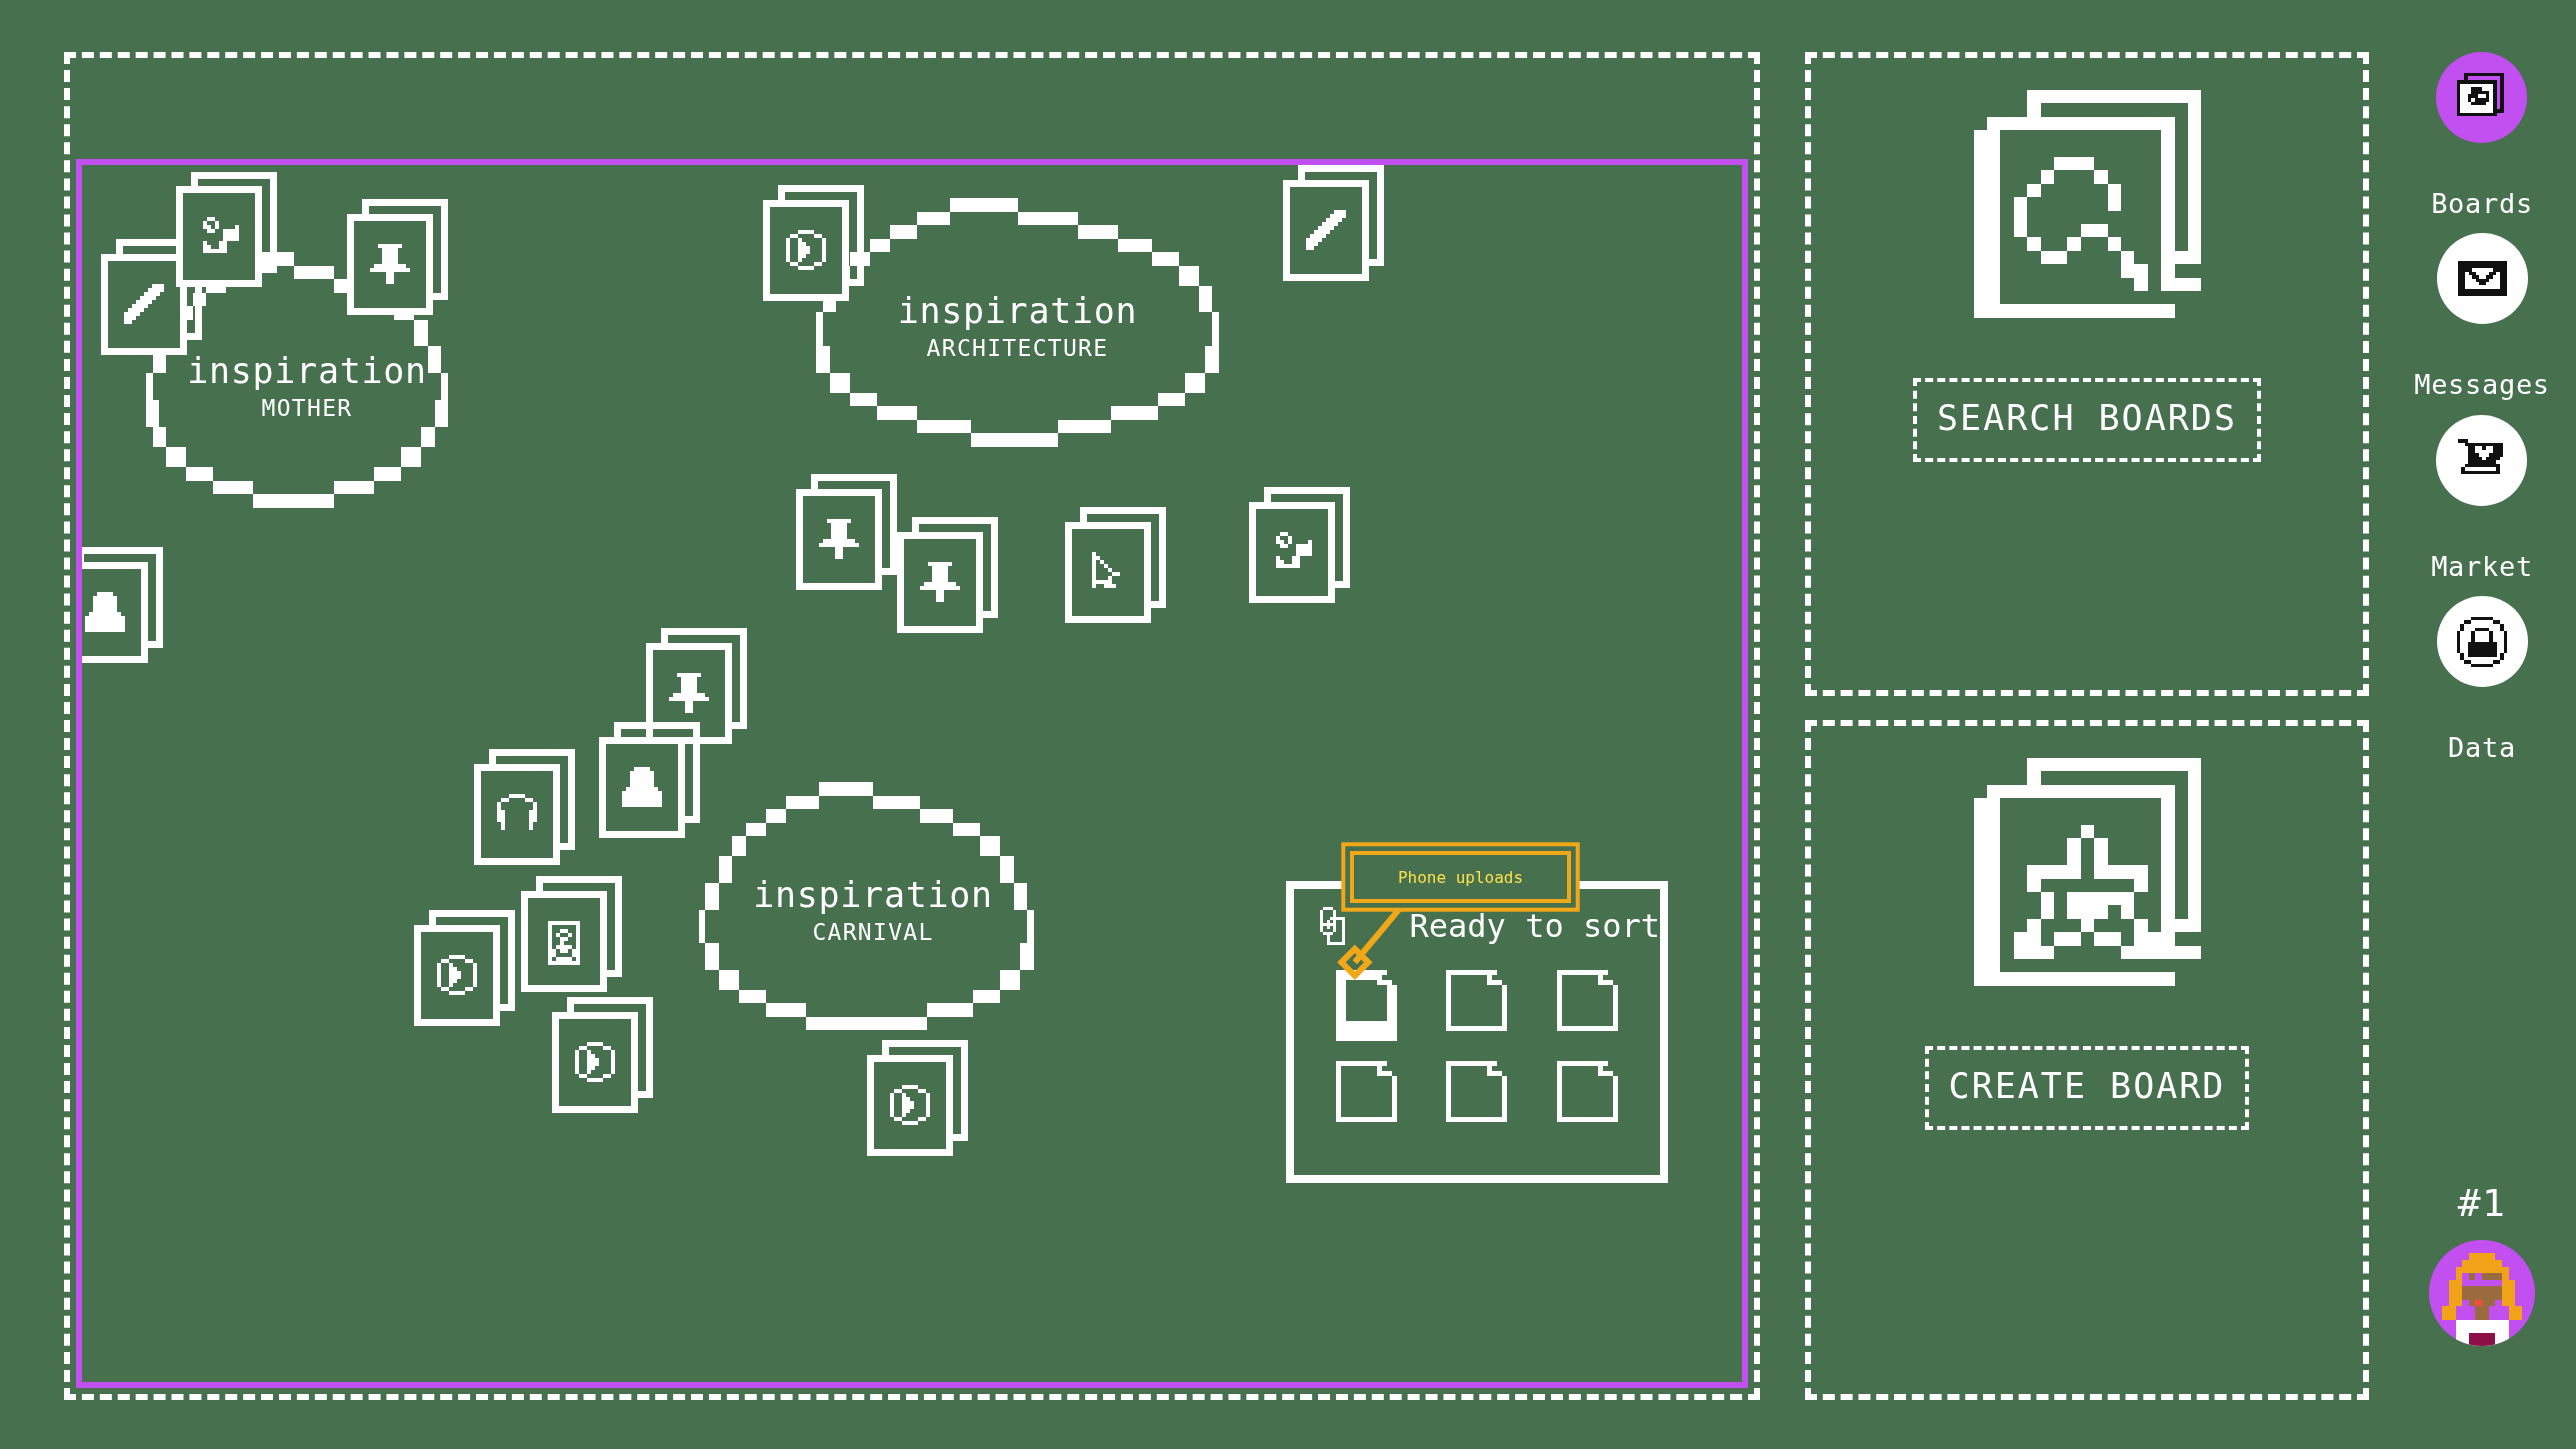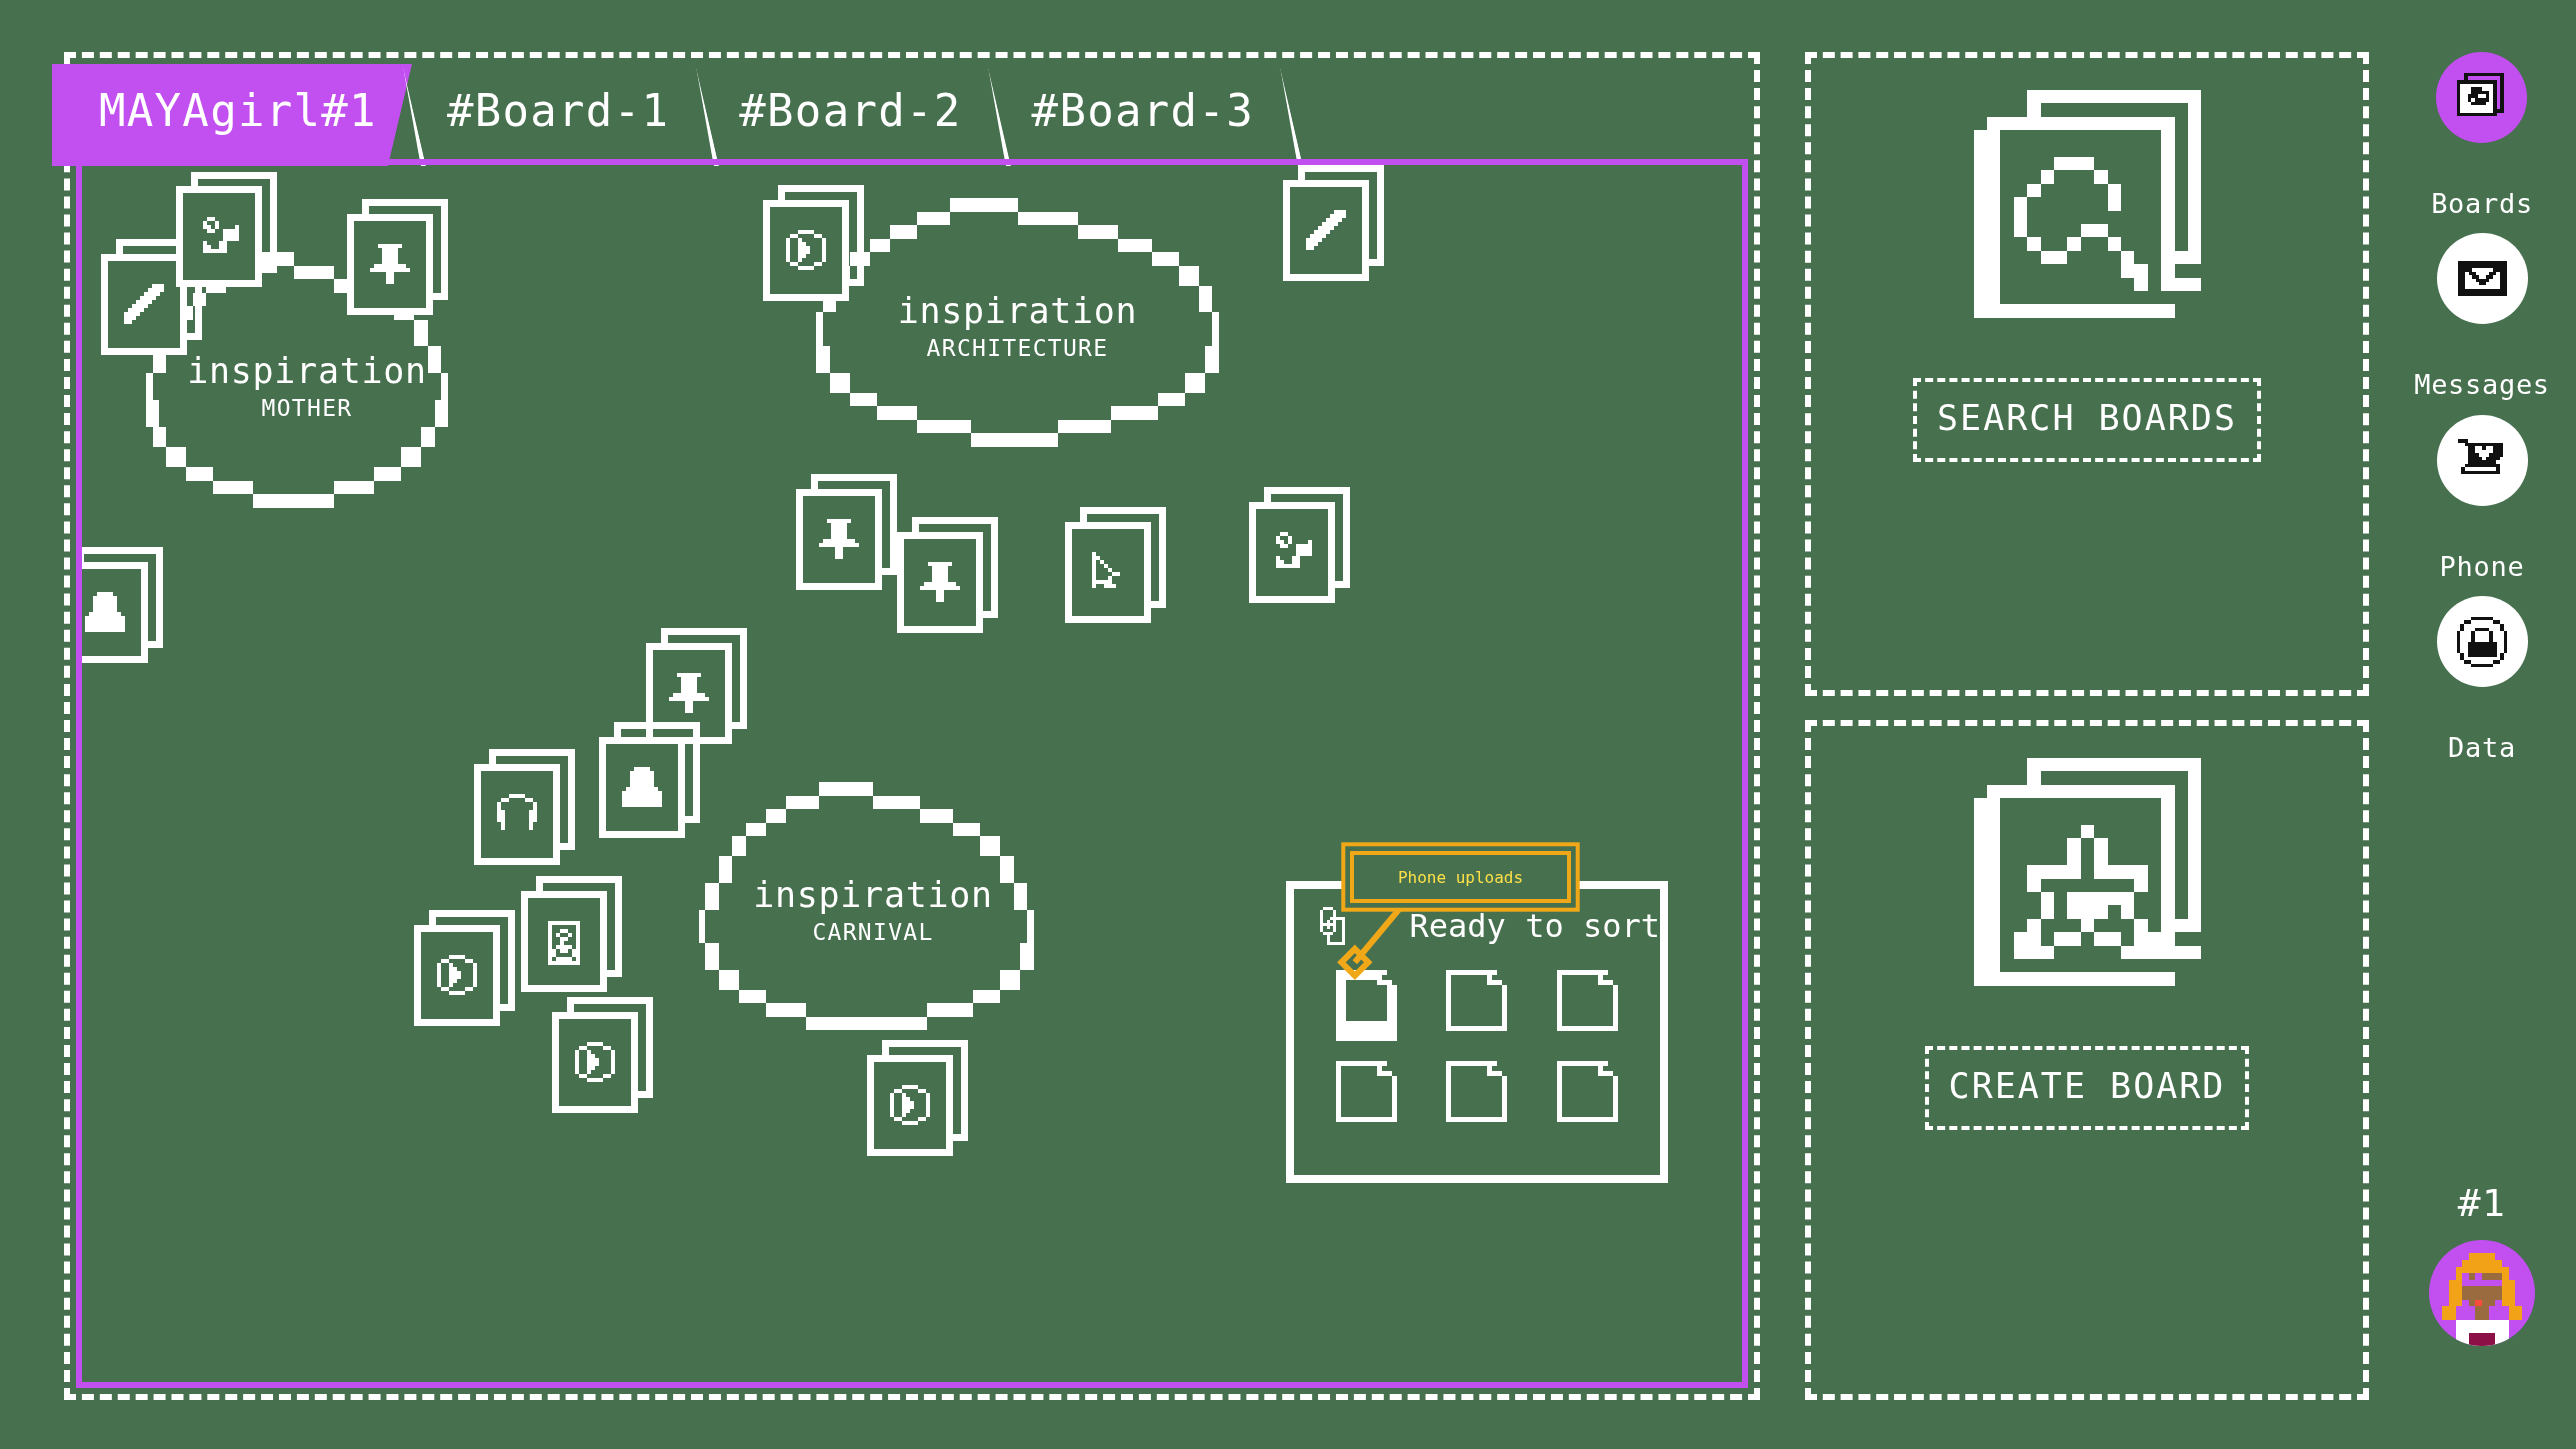--- a/index.html
+++ b/index.html
@@ -258,38 +258,20 @@
     display:flex; align-items:flex-end; justify-content:center;
   }
 </style>
 </head>
 <body>
 
 <div id="app">
 
   <div id="board-panel">
 
-    <div id="tabstrip">
-      <div class="tab active">
-        <span>MAYAgirl#1</span>
-      </div>
-      <div class="tab-sep"></div>
-      <div class="tab">
-        <span>#Board-1</span>
-      </div>
-      <div class="tab-sep"></div>
-      <div class="tab">
-        <span>#Board-2</span>
-      </div>
-      <div class="tab-sep"></div>
-      <div class="tab">
-        <span>#Board-3</span>
-      </div>
-      <div class="tab-sep"></div>
-    </div>
 
     <div id="board-inner">
       <div id="canvas">
 
         <div class="cloud" style="left:37px;top:74px;width:376px;height:295px;">
           <svg class="cl-svg" viewBox="0 0 56 44" shape-rendering="crispEdges">
             <path fill="#ffffff" d="M20 2h6v2h-6zM16 4h4v2h-4zM26 4h6v2h-6zM13 6h3v2h-3zM32 6h5v2h-5zM11 8h2v2h-2zM37 8h4v2h-4zM9 10h2v2H9zM41 10h3v2h-3zM7 12h2v4H7zM44 12h2v4h-2zM5 16h2v4H5zM46 16h2v4h-2zM4 20h1v4H4zM48 20h1v4h-1zM4 24h2v4H4zM47 24h2v4h-2zM5 28h2v3H5zM45 28h2v3h-2zM7 31h3v3H7zM42 31h3v3h-3zM10 34h4v2h-4zM38 34h4v2h-4zM14 36h6v2h-6zM32 36h6v2h-6zM20 38h12v2H20z"></path>
           </svg>
           <div class="cl-txt">
             <div class="l1">inspiration</div>
@@ -561,21 +543,21 @@
       <div class="rail-label">Messages</div>
     </div>
 
     <div class="rail-item">
       <div class="rail-circle">
         <svg width="56" height="56" viewBox="0 0 16 14" shape-rendering="crispEdges">
           <path fill="#111" d="M1 1h3v1H1zM3 2h2v1H3zM4 2h10v4H4zM4 6h9v1H4zM4 7h8v1H4zM3 8h10v1H3zM2 9h1v2H2zM12 9h1v2h-1zM2 10h11v1H2zM4 2h1v7H4z"></path>
           <path fill="#fff" d="M6 3h2v1H6zM9 3h2v1H9zM6 4h5v1H6zM7 5h3v1H7zM8 6h1v1H8z"></path>
         </svg>
       </div>
-      <div class="rail-label">Phone</div>
+      <div class="rail-label">Market</div>
     </div>
 
     <div class="rail-item">
       <div class="rail-circle">
         <svg width="58" height="58" viewBox="0 0 16 16" shape-rendering="crispEdges">
           <path fill="#111" d="M5 1h6v1H5zM3 2h2v1H3zM11 2h2v1h-2zM2 3h1v2H2zM13 3h1v2h-1zM1 5h1v6H1zM14 5h1v6h-1zM2 11h1v2H2zM13 11h1v2h-1zM3 13h2v1H3zM11 13h2v1h-2zM5 14h6v1H5z"></path>
           <path fill="#111" d="M6 4h4v1H6zM5 5h1v3H5zM10 5h1v3h-1zM4 8h8v4H4z"></path>
           <path fill="#fff" d="M6 5h4v3H6z"></path>
         </svg>
       </div>

